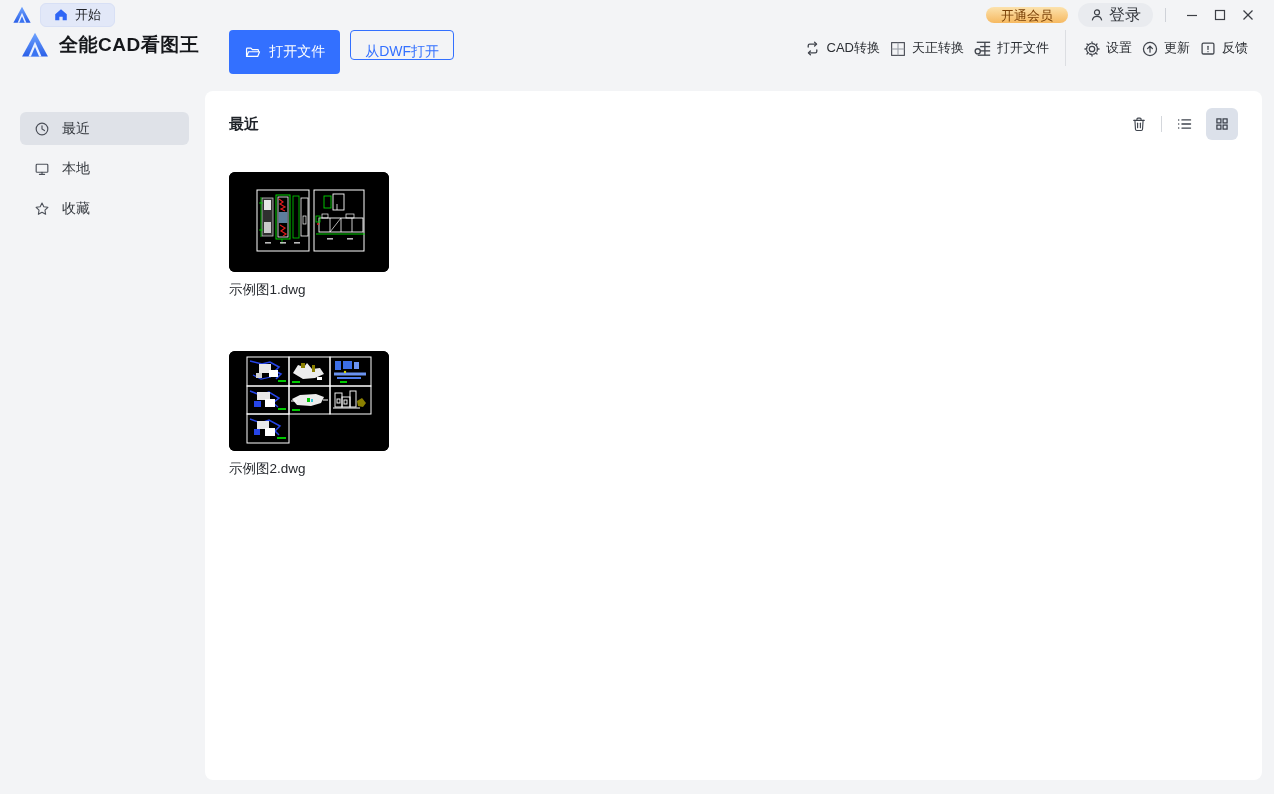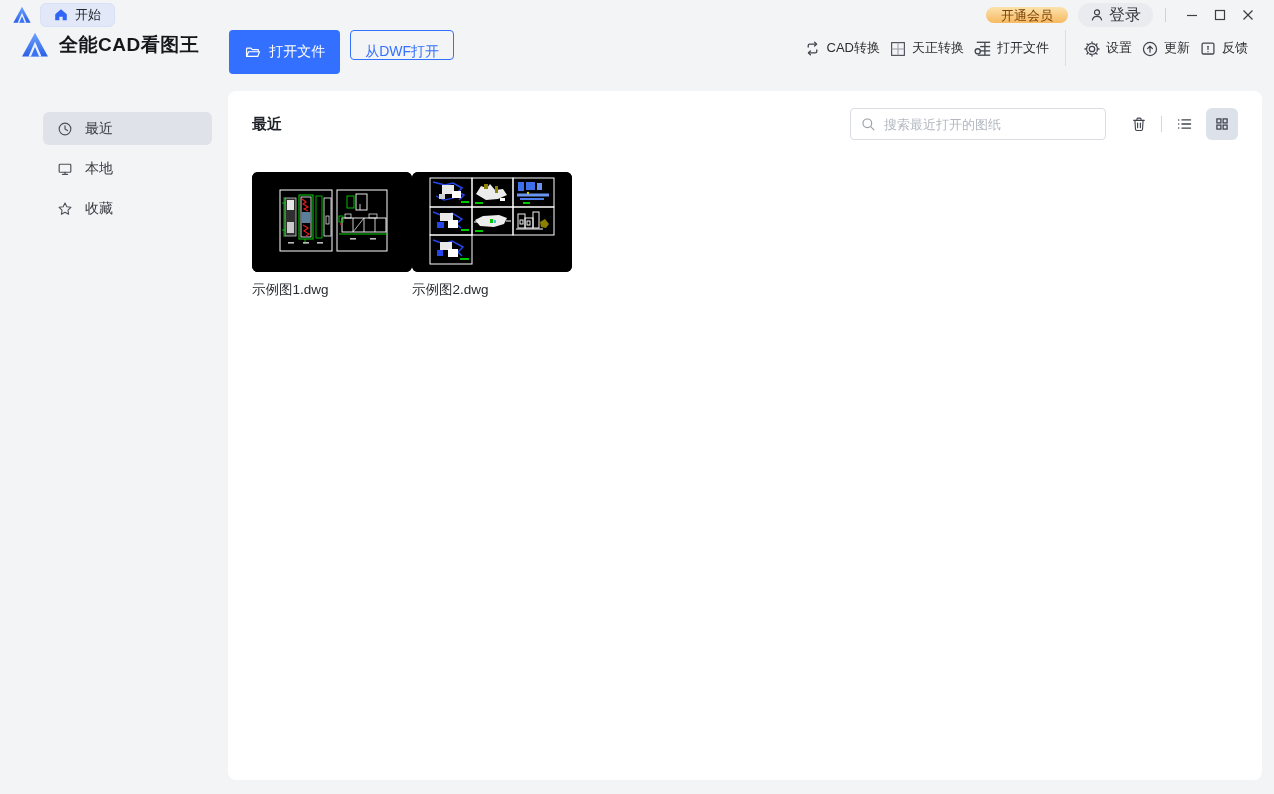--- a/index.html
+++ b/index.html
@@ -58,21 +58,21 @@
   .tool {
     display:flex; align-items:center; gap:4px;
     background:none; border:none; cursor:pointer; color:#2b2e33; font-size:13px;
     min-width:58px; padding:0 4px;
   }
   .tool .t-icon { color:#42464e; height:22px; display:flex; align-items:flex-end; }
   .tools-sep { width:1px; height:36px; background:#dcdee2; margin:0 12px; }
   .tool.small { min-width:34px; }
 
   
-  .content { display:flex; height:703px;padding-left:23px; }
+  .content { display:flex; height:703px; }
   .sidebar { width:205px; padding:21px 16px 0 20px; flex:none; }
   .side-item {
     height:33px; border-radius:6px; display:flex; align-items:center;
     padding:0 14px; gap:12px; font-size:14px; color:#33373d;
     margin-bottom:7px; cursor:pointer;
   }
   .side-item.selected { background:#dfe2e8; }
   .side-item .s-icon { color:#4c5059; }
 
   .panel {
@@ -94,21 +94,21 @@
   .icon-btn {
     background:none; border:none; cursor:pointer; color:#3f444d;
     display:flex; align-items:center; justify-content:center;
   }
   .trash { margin-left:24px; }
   .head-sep { width:1px; height:16px; background:#d4d7dc; margin:0 13px; }
   .grid-btn {
     width:32px; height:32px; border-radius:6px; background:#dce1ea; margin-left:13px;
   }
 
-  .cards { display:flex; margin-top:32px; }
+  .cards { display:flex; gap:52px; margin-top:32px;flex-direction:column; }
   .card { width:160px; cursor:pointer; }
   .thumb { width:160px; height:100px; background:#000; border-radius:6px; overflow:hidden; }
   .file-name { margin-top:9px; font-size:13.5px; color:#26292e; }
 </style>
 </head>
 <body>
 
 <div class="titlebar">
   <span class="titlebar-logo">
     <svg width="20" height="20" viewBox="0 0 22 22">
@@ -292,29 +292,20 @@
         </svg>
       </span>
       <span>收藏</span>
     </div>
   </aside>
 
   <main class="panel">
     <div class="panel-head">
       <span class="panel-title">最近</span>
       <div class="head-right">
-        <div class="searchbox">
-          <span>
-            <svg width="15" height="15" viewBox="0 0 18 18" fill="none" stroke="#9ba0a8" stroke-width="1.4" stroke-linecap="round">
-              <circle cx="7.6" cy="7.6" r="5.2"></circle>
-              <line x1="11.6" y1="11.6" x2="15.5" y2="15.5"></line>
-            </svg>
-          </span>
-          <input type="text" placeholder="搜索最近打开的图纸" style="">
-        </div>
         <button class="icon-btn trash">
           <span>
             <svg width="18" height="18" viewBox="0 0 22 22" fill="none" stroke="currentColor" stroke-width="1.4" stroke-linecap="round" stroke-linejoin="round">
               <path d="M4.5 6.5 h13"></path>
               <path d="M8.5 6.5 V5 a1.2 1.2 0 0 1 1.2 -1.2 h2.6 A1.2 1.2 0 0 1 13.5 5 v1.5"></path>
               <path d="M6 6.5 l.7 11 a1.6 1.6 0 0 0 1.6 1.5 h5.4 a1.6 1.6 0 0 0 1.6 -1.5 l.7 -11"></path>
               <line x1="9.3" y1="10" x2="9.3" y2="15.5"></line>
               <line x1="12.7" y1="10" x2="12.7" y2="15.5"></line>
             </svg>
           </span>

